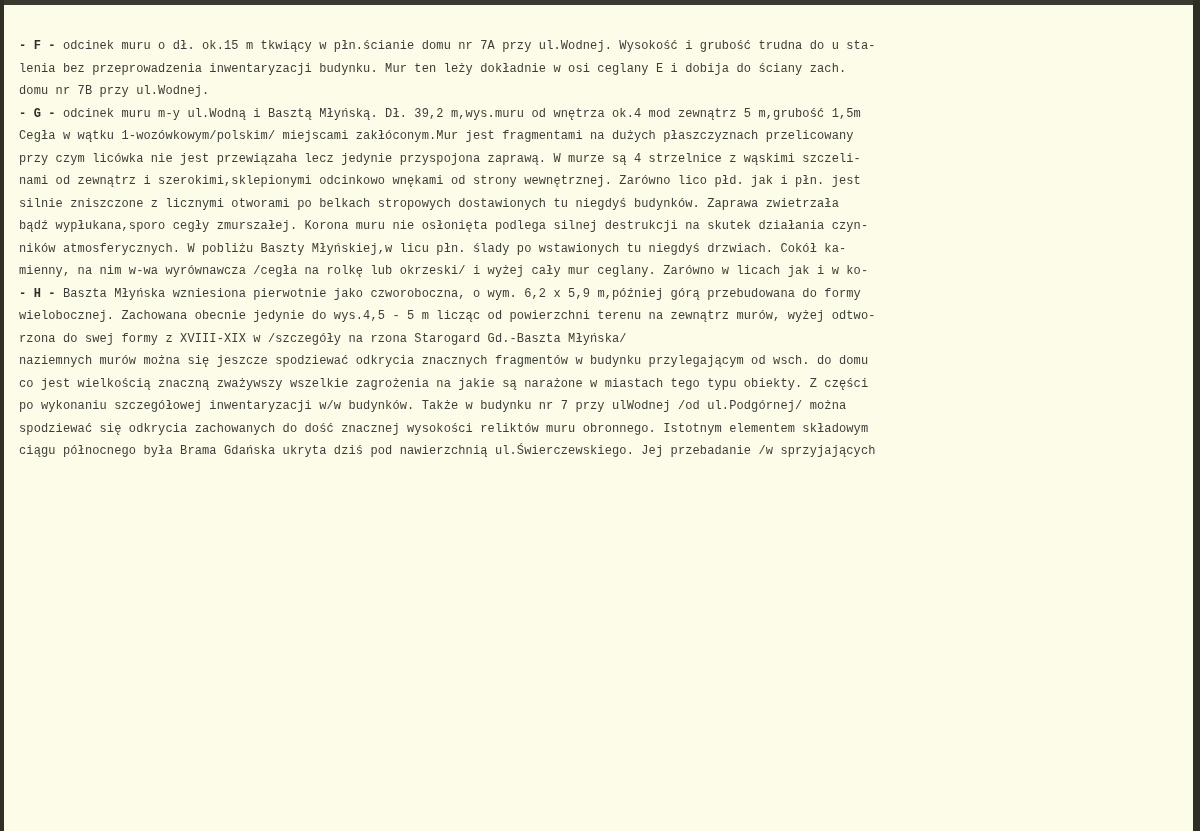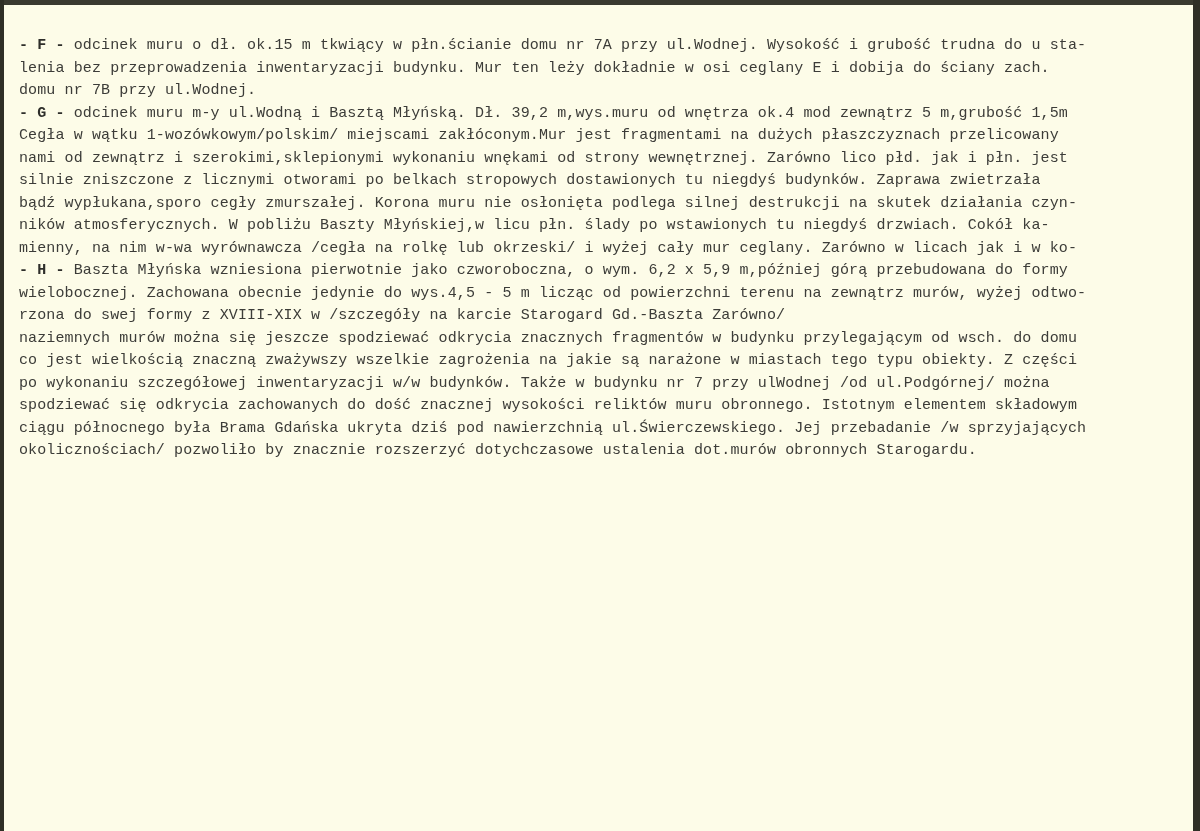--- a/index.html
+++ b/index.html
@@ -36,21 +36,21 @@
       right: 0; top: 0;
       width: 7px; height: 831px;
       background: #2f2f26;
     }
     .text-block {
       position: absolute;
       left: 19px;
       top: 35px;
       width: 1172px;
       font-family: "Liberation Mono", "DejaVu Sans Mono", monospace;
-      font-size: 15px;
+      font-size: 12px;
       color: #3c3c38;
       letter-spacing: 0.12px;
     }
     .line {
       height: 22.5px;
       line-height: 22.5px;
       white-space: pre;
     }
     .marker {
       font-weight: bold;
@@ -70,35 +70,35 @@
 
   <div class="para">
     <div class="line"><span class="marker">- F -</span><span> odcinek muru o dł. ok.15 m tkwiący w płn.ścianie domu nr 7A przy ul.Wodnej. Wysokość i grubość trudna do u sta-</span></div>
     <div class="line">lenia bez przeprowadzenia inwentaryzacji budynku. Mur ten leży dokładnie w osi ceglany E i dobija do ściany zach.</div>
     <div class="line">domu nr 7B przy ul.Wodnej.</div>
   </div>
 
   <div class="para">
     <div class="line"><span class="marker">- G -</span><span> odcinek muru m-y ul.Wodną i Basztą Młyńską. Dł. 39,2 m,wys.muru od wnętrza ok.4 mod zewnątrz 5 m,grubość 1,5m</span></div>
     <div class="line">Cegła w wątku 1-wozówkowym/polskim/ miejscami zakłóconym.Mur jest fragmentami na dużych płaszczyznach przelicowany</div>
-    <div class="line">nami od zewnątrz i szerokimi,sklepionymi wykonaniu wnękami od strony wewnętrznej. Zarówno lico płd. jak i płn. jest</div>
+    <div class="line">przy czym licówka nie jest przewiązaha lecz jedynie przyspojona zaprawą. W murze są 4 strzelnice z wąskimi szczeli-</div>
+    <div class="line">nami od zewnątrz i szerokimi,sklepionymi odcinkowo wnękami od strony wewnętrznej. Zarówno lico płd. jak i płn. jest</div>
     <div class="line">silnie zniszczone z licznymi otworami po belkach stropowych dostawionych tu niegdyś budynków. Zaprawa zwietrzała</div>
     <div class="line">bądź wypłukana,sporo cegły zmurszałej. Korona muru nie osłonięta podlega silnej destrukcji na skutek działania czyn-</div>
     <div class="line">ników atmosferycznych. W pobliżu Baszty Młyńskiej,w licu płn. ślady po wstawionych tu niegdyś drzwiach. Cokół ka-</div>
     <div class="line">mienny, na nim w-wa wyrównawcza /cegła na rolkę lub okrzeski/ i wyżej cały mur ceglany. Zarówno w licach jak i w ko-</div>
   </div>
 
   <div class="para">
     <div class="line"><span class="marker">- H -</span><span> Baszta Młyńska wzniesiona pierwotnie jako czworoboczna, o wym. 6,2 x 5,9 m,później górą przebudowana do formy</span></div>
     <div class="line">wielobocznej. Zachowana obecnie jedynie do wys.4,5 - 5 m licząc od powierzchni terenu na zewnątrz murów, wyżej odtwo-</div>
-    <div class="line">rzona do swej formy z XVIII-XIX w /szczegóły na karcie Starogard Gd.-Baszta Zarówno/</div>
+    <div class="line">rzona do swej formy z XVIII-XIX w /szczegóły na rzona Starogard Gd.-Baszta Młyńska/</div>
   </div>
 
   <div class="para">
     <div class="line">naziemnych murów można się jeszcze spodziewać odkrycia znacznych fragmentów w budynku przylegającym od wsch. do domu</div>
     <div class="line">co jest wielkością znaczną zważywszy wszelkie zagrożenia na jakie są narażone w miastach tego typu obiekty. Z części</div>
     <div class="line">po wykonaniu szczegółowej inwentaryzacji w/w budynków. Także w budynku nr 7 przy ulWodnej /od ul.Podgórnej/ można</div>
     <div class="line">spodziewać się odkrycia zachowanych do dość znacznej wysokości reliktów muru obronnego. Istotnym elementem składowym</div>
     <div class="line">ciągu północnego była Brama Gdańska ukryta dziś pod nawierzchnią ul.Świerczewskiego. Jej przebadanie /w sprzyjających</div>
-    <div class="line">okolicznościach/ pozwoliło by znacznie rozszerzyć dotychczasowe ustalenia dot.murów obronnych Starogardu.</div>
   </div>
 
 </div>
 
 </body></html>

